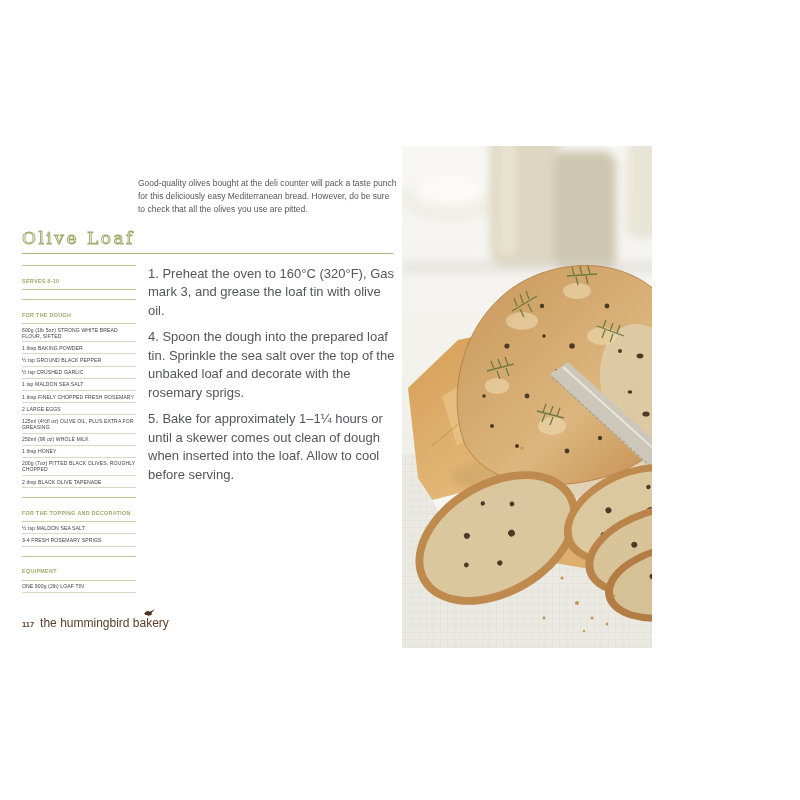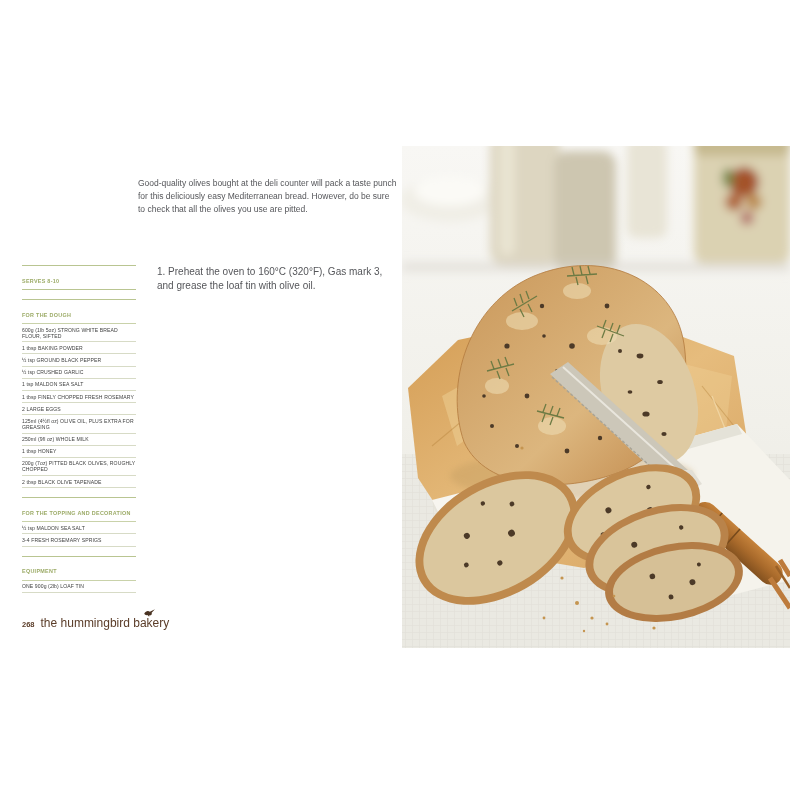--- a/index.html
+++ b/index.html
@@ -1,16 +1,16 @@
 <!DOCTYPE html>
 <html><head>
 <meta charset="utf-8">
 <style>
   html,body{margin:0;padding:0;background:#ffffff;}
-  .canvas{position:relative;width:800px;height:800px;background:#ffffff;overflow:hidden;
+  .canvas{position:relative;width:652px;height:800px;background:#ffffff;overflow:hidden;
           font-family:"Liberation Sans", sans-serif;color:#55565a;}
 
   
   .intro{position:absolute;left:138px;top:168px;width:260px;
          font-size:8.5px;line-height:1.55;color:#55565a;}
 
   
   .title-wrap{position:absolute;left:22px;top:228px;width:371px;
               border-bottom:1.5px solid #a9b878;padding-bottom:5px;}
   .title{margin:0;font-family:"DejaVu Serif", serif;font-weight:400;
@@ -23,40 +23,43 @@
   .serves-box{border-top:1px solid #b9c591;border-bottom:1px solid #b9c591;
               padding:2.5px 0;margin-bottom:9px;}
   .green-label{font-size:5.4px;letter-spacing:0.3px;color:#9cab67;font-weight:bold;}
   .ing-section{border-top:1px solid #b9c591;margin-bottom:9px;}
   .ing-head{padding:2.5px 0;border-bottom:1px solid #c9d2aa;}
   .ing{font-size:5.1px;color:#3d3e3e;padding:2.6px 0;
        border-bottom:1px solid #d7dbc6;letter-spacing:0.1px;}
 
   
   .steps{position:absolute;left:140px;top:265px;width:258px;}
-  .step{margin:0 0 8px 17px;font-size:10px;line-height:1.42;color:#55565a;}
+  .step{margin:0 0 8px 8px;font-size:13px;line-height:1.42;color:#55565a;}
 
   
   .footer{position:absolute;left:22px;top:616px;display:flex;align-items:baseline;
           gap:6px;color:#5a3c28;}
   .page-num{font-size:7.5px;font-weight:bold;}
   .brand{font-size:12px;position:relative;}
   .bird{position:absolute;top:-8px;right:13px;width:13px;height:9px;}
 
   
   .photo{position:absolute;left:402px;top:146px;width:388px;height:502px;
          overflow:hidden;background:#f2f1ec;}
 </style>
 </head>
 <body>
 
 <div class="canvas">
 
   <p class="intro">Good-quality olives bought at the deli counter will pack a taste punch for this deliciously easy Mediterranean bread. However, do be sure to check that all the olives you use are pitted.</p>
 
+  <div class="title-wrap">
+    <h1 class="title">Olive Loaf</h1>
+  </div>
 
   <div class="ingredients">
     <div class="serves-box">
       <span class="green-label">SERVES 8-10</span>
     </div>
 
     <div class="ing-section">
       <div class="ing-head">
         <span class="green-label">FOR THE DOUGH</span>
       </div>
@@ -85,24 +88,26 @@
     <div class="ing-section">
       <div class="ing-head">
         <span class="green-label">EQUIPMENT</span>
       </div>
       <div class="ing">ONE 900g (2lb) LOAF TIN</div>
     </div>
   </div>
 
   <div class="steps">
     <p class="step">1. Preheat the oven to 160°C (320°F), Gas mark 3, and grease the loaf tin with olive oil.</p>
+    <p class="step">4. Spoon the dough into the prepared loaf tin. Sprinkle the sea salt over the top of the unbaked loaf and decorate with the rosemary sprigs.</p>
+    <p class="step">5. Bake for approximately 1–1¼ hours or until a skewer comes out clean of dough when inserted into the loaf. Allow to cool before serving.</p>
   </div>
 
   <div class="footer">
-    <span class="page-num">268</span>
+    <span class="page-num">117</span>
     <span class="brand">
       <svg class="bird" viewBox="0 0 14 10">
         <path d="M1.2,6.2 C2.6,3.6 5.4,2.6 7.4,4.2 L13,1.4 L9.4,5.2 C10.2,7 8.6,8.8 6.2,8.2 L7,10 L4.6,7.9 C3,8.2 1.6,7.4 1.2,6.2 Z" fill="#4a3322"></path>
       </svg>
       <span>the hummingbird bakery</span>
     </span>
   </div>
 
   <div class="photo">
     <svg viewBox="0 0 388 502" width="388" height="502">

